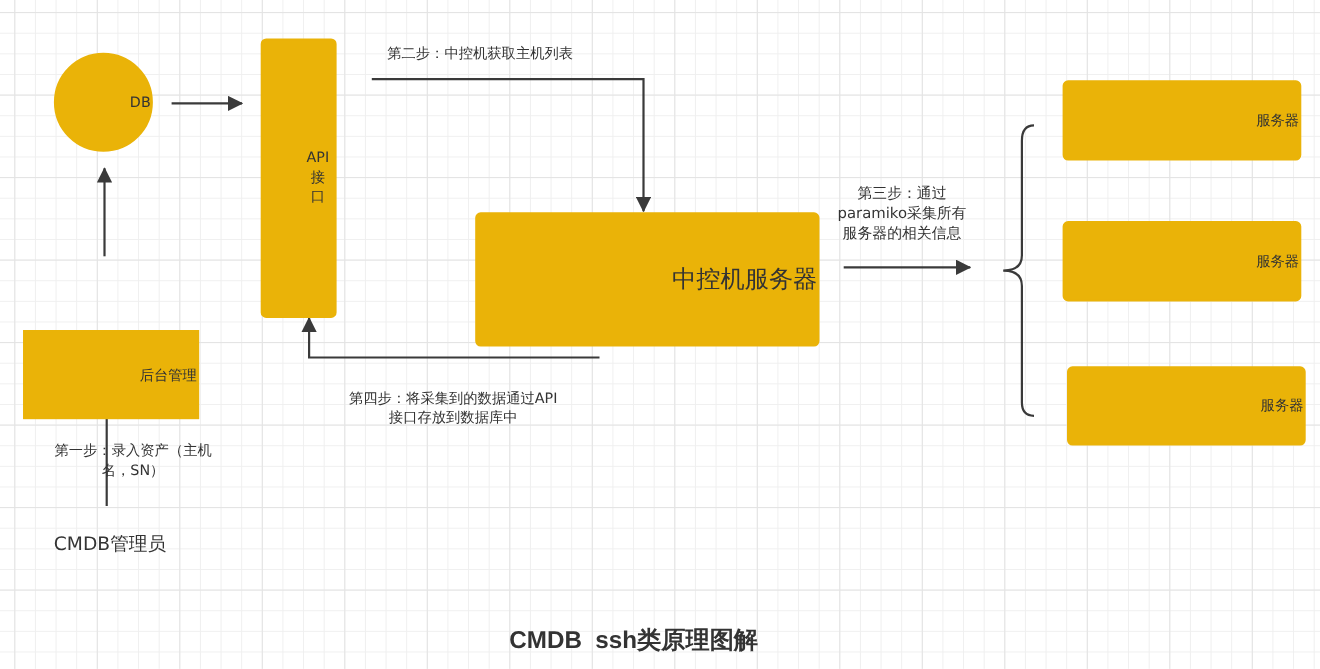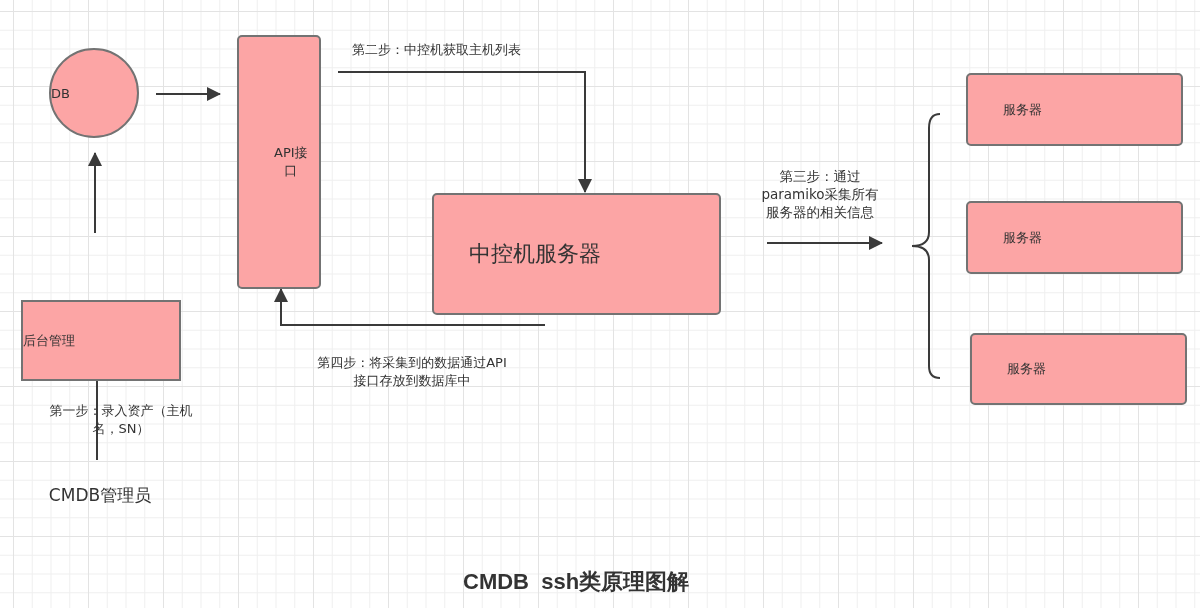--- a/index.html
+++ b/index.html
@@ -12,22 +12,22 @@
       linear-gradient(to right, #efefef 1px, transparent 1px),
       linear-gradient(to bottom, #efefef 1px, transparent 1px);
     background-size: 75px 75px, 75px 75px, 18.75px 18.75px, 18.75px 18.75px;
     background-position: 13px 11px, 13px 11px, 13px 11px, 13px 11px;
     font-family: "DejaVu Sans", "Liberation Sans", sans-serif;
     color: #333333;
   }
   svg.edges { position: absolute; left: 0; top: 0; }
   .node {
     position: absolute; box-sizing: border-box;
-    border: 2px solid #737373; background: #fca5a5;
-    display: flex; align-items: center; justify-content: flex-start;
+    border: 2px solid #eab308; background: #eab308;
+    display: flex; align-items: center; justify-content: flex-end;
     text-align: center; font-size: 13px; color: #333;
   }
   .rounded { border-radius: 5px; padding-left: 35px; }
   .circle { border-radius: 50%; }
   .label {
     position: absolute; font-size: 13px; color: #333; text-align: center;
     line-height: 18px; white-space: nowrap;
   }
   .title {
     position: absolute; font-weight: bold; font-size: 22px; color: #333;
@@ -60,30 +60,30 @@
 
   <line x1="767" y1="243" x2="882" y2="243" stroke="#3a3a3a" stroke-width="2" marker-end="url(#arrowBig)"></line>
 
   <path d="M940,114 Q929,114 929,128 L929,232 Q929,246 912,246 Q929,246 929,260 L929,366 Q929,378 940,378" fill="none" stroke="#3a3a3a" stroke-width="2"></path>
 </svg>
 
 <div class="node circle" style="left:49px; top:48px; width:90px; height:90px;">
   <span>DB</span>
 </div>
 
-<div class="node rounded" style="left:237px; top:35px; width:84px; height:254px;">
+<div class="node rounded" style="left:237px; top:35px; width:69px; height:254px;">
   <span style="white-space:pre-line; line-height:18px;">API接
 口</span>
 </div>
 
 <div class="node" style="left:21px; top:257px; width:160px; height:81px;margin-top:43px;">
   <span>后台管理</span>
 </div>
 
-<div class="node rounded" style="left:432px; top:193px; width:289px; height:122px; font-size:22px;">
+<div class="node rounded" style="left:432px; top:193px; width:313px; height:122px; font-size:22px;">
   <span>中控机服务器</span>
 </div>
 
 <div class="node rounded" style="left:966px; top:73px; width:217px; height:73px;">
   <span>服务器</span>
 </div>
 <div class="node rounded" style="left:966px; top:201px; width:217px; height:73px;">
   <span>服务器</span>
 </div>
 <div class="node rounded" style="left:970px; top:333px; width:217px; height:72px;">

